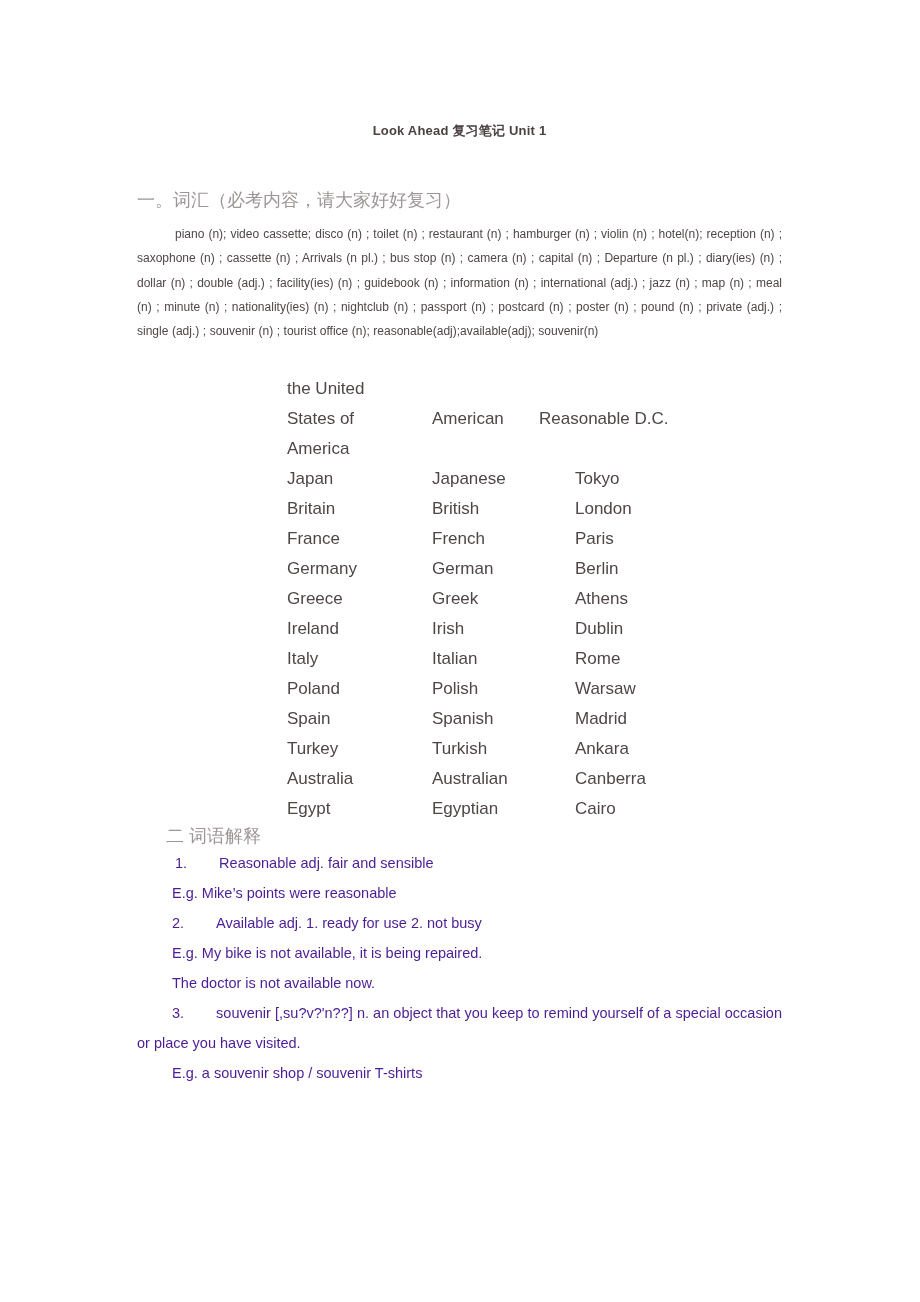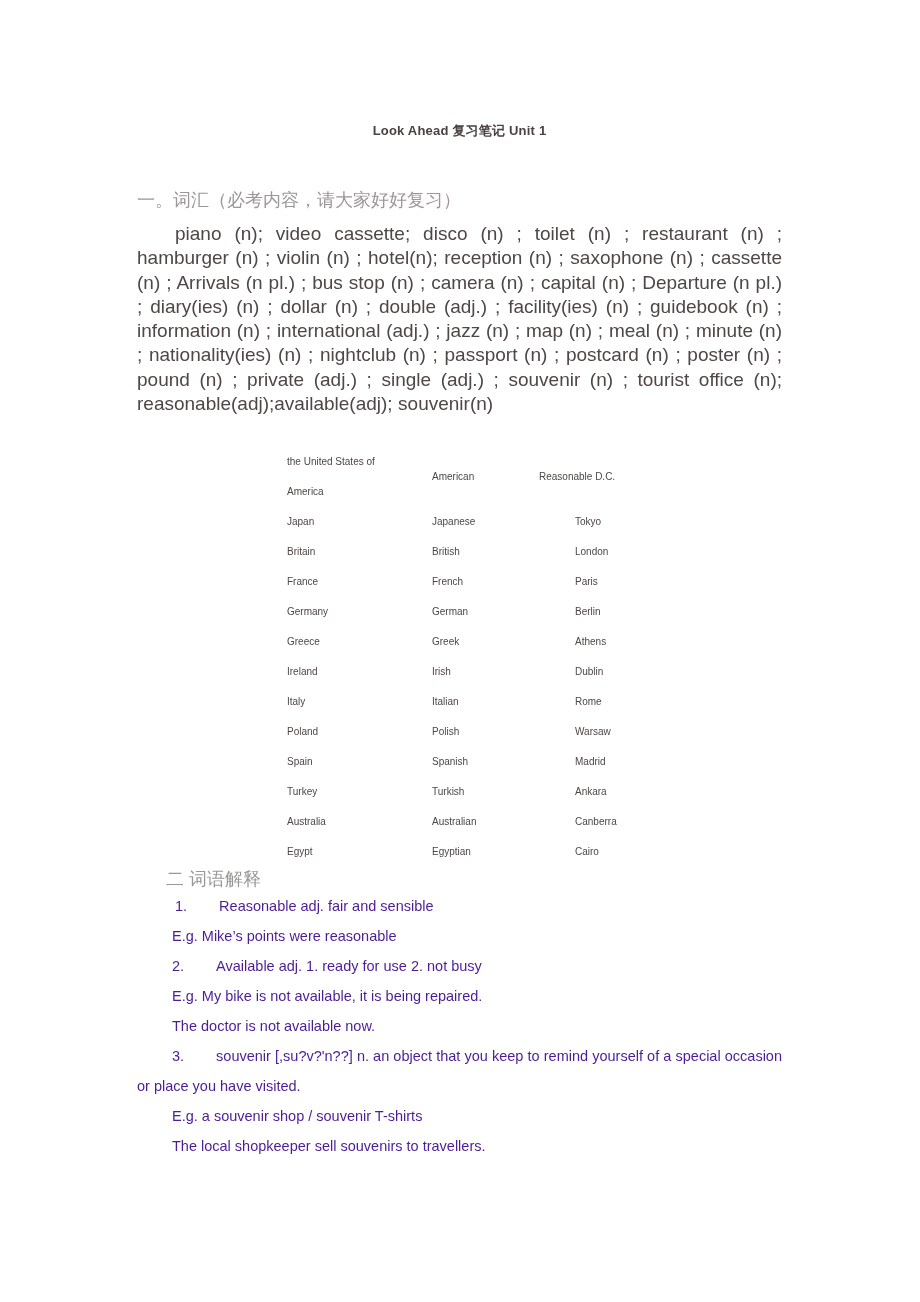--- a/index.html
+++ b/index.html
@@ -42,21 +42,21 @@
     color: #9d9696;
     font-size: 18px;
     margin: 0;
     font-weight: normal;
   }
   .sec1-heading { padding-top: 48px; }
   .sec2-heading { padding-top: 0px; padding-left: 29px; }
 
   
   .vocab-paragraph {
-    font-size: 19px;
+    font-size: 12px;
     line-height: 24.3px;
     text-align: justify;
     text-justify: inter-word;
     margin: 0;
     padding-top: 10px;
     color: #4f4646;
     word-spacing: 0.2px;
   }
   .vocab-paragraph .indent { display: inline-block; width: 38px; }
 
@@ -64,21 +64,21 @@
   .country-table {
     border-collapse: collapse;
     margin: 0;
     padding: 0;
     table-layout: fixed;
     width: 562px;
     margin-left: 150px;
     margin-top: 31px;
   }
   .country-table td {
-    font-size: 10px;
+    font-size: 17px;
     line-height: 30px;
     color: #4f4646;
     vertical-align: top;
     padding: 0;
     border: none;
     margin-left: 6px;
   }
   .col-country { width: 145px; }
   .col-nationality { width: 107px; }
   .col-capital { width: 310px; }
@@ -206,18 +206,17 @@
       <p class="def-item def-item-2"><span>2.</span><span class="num-gap"></span><span>Available   adj. 1. ready for use   2. not busy</span></p>
 
       <p class="def-eg">E.g. My bike is not available, it is being repaired.</p>
 
       <p class="def-eg">The doctor is not available now.</p>
 
       <p class="def-justify"><span class="lead"></span><span>3.</span><span class="num-gap2"></span><span>souvenir [,su?v?'n??]  n.  an object that you keep to remind yourself of a special occasion or place you have visited.</span></p>
 
       <p class="def-eg">E.g. a souvenir shop / souvenir T-shirts</p>
 
-      <p class="def-eg">The local shopkeeper sell souvenirs to travellers.</p>
 
     </div>
 
   </div>
 </div>
 
 </body></html>

